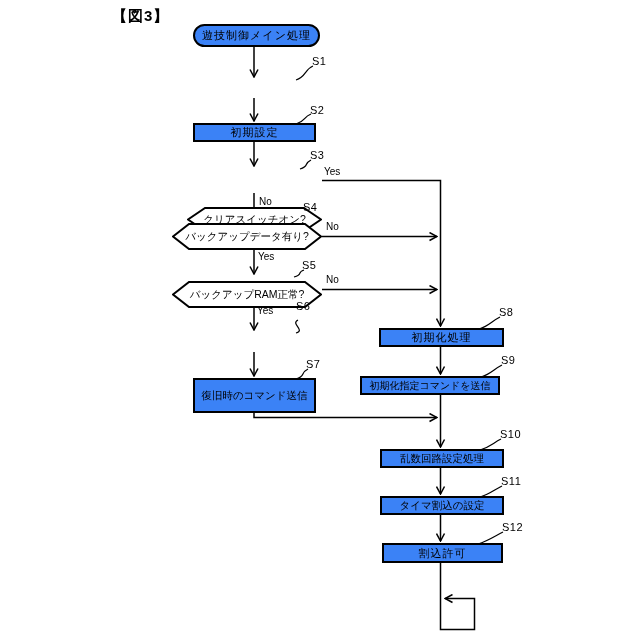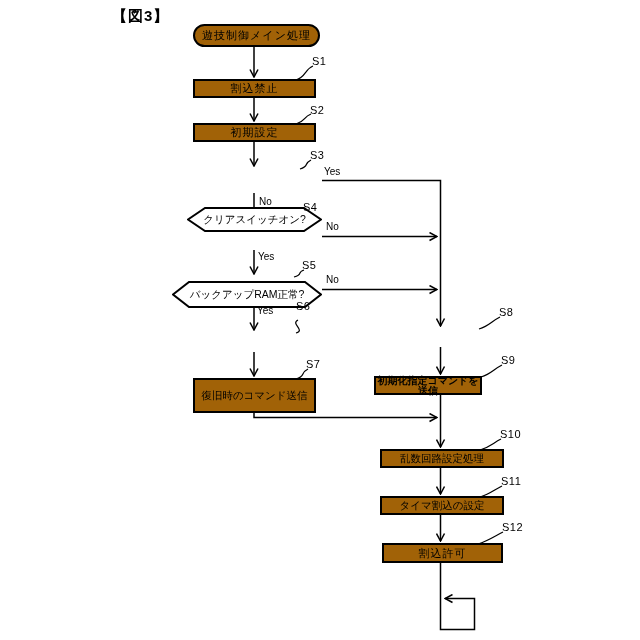--- a/index.html
+++ b/index.html
@@ -2,21 +2,21 @@
 <html><head>
 <meta charset="utf-8">
 <style>
   html,body{margin:0;padding:0;background:#ffffff;}
   body{width:640px;height:640px;font-family:"Liberation Sans","DejaVu Sans",sans-serif;color:#000;}
   .stage{position:relative;width:640px;height:640px;background:#ffffff;overflow:hidden;}
   .fig-label{position:absolute;left:112px;top:7px;font-size:15px;font-weight:bold;letter-spacing:1px;}
   svg.wires{position:absolute;left:0;top:0;width:640px;height:640px;pointer-events:none;}
   .node{position:absolute;display:flex;align-items:center;justify-content:center;
         box-sizing:border-box;font-size:11px;letter-spacing:1px;text-align:center;
-        line-height:1;background:#a16207;}
+        line-height:1;background:#3b82f6;}
   .terminal{border:2px solid #000;border-radius:12px;}
   .process{border:2px solid #000;}
   .hex{background:transparent;border:none;}
   .hex .hex-shape{position:absolute;left:0;top:0;width:100%;height:100%;}
   .hex .lbl{position:relative;z-index:1;}
   .tight{letter-spacing:0;font-size:10px;}
   .mid{letter-spacing:0;font-size:10.5px;}
   .step-label{position:absolute;font-size:11px;letter-spacing:0.5px;}
   .branch-label{position:absolute;font-size:10px;}
 </style>
@@ -64,50 +64,56 @@
       <path d="M480,450 C490,447 493,443 501,439"></path>
       <path d="M480,497 C490,494 494,490 502,486"></path>
       <path d="M478,544 C488,541 495,536 503,532"></path>
     </g>
   </svg>
 
   <div class="node terminal" style="left:193px;top:24px;width:127px;height:23px;">
     <span>遊技制御メイン処理</span>
   </div>
 
-  <div class="node process" style="left:193px;top:79px;width:123px;height:19px;">
-    <span>割込禁止</span>
-  </div>
 
   <div class="node process" style="left:193px;top:123px;width:123px;height:19px;">
     <span>初期設定</span>
   </div>
 
   <div class="node hex" style="left:187px;top:168px;width:135px;height:25px;margin-top:39px;">
     <svg class="hex-shape" width="135" height="25" viewBox="0 0 135 25">
       <polygon points="1,12.5 18,1 117,1 134,12.5 117,24 18,24" fill="#fff" stroke="#000" stroke-width="2"></polygon>
     </svg>
     <span class="lbl mid">クリアスイッチオン?</span>
   </div>
 
+  <div class="node hex" style="left:172px;top:223px;width:150px;height:27px;">
+    <svg class="hex-shape" width="150" height="27" viewBox="0 0 150 27">
+      <polygon points="1,13.5 17,1 133,1 149,13.5 133,26 17,26" fill="#fff" stroke="#000" stroke-width="2"></polygon>
+    </svg>
+    <span class="lbl mid">バックアップデータ有り?</span>
+  </div>
 
   <div class="node hex" style="left:172px;top:276px;width:150px;height:37px;">
     <svg class="hex-shape" width="150" height="27" viewBox="0 0 150 27">
       <polygon points="1,13.5 17,1 133,1 149,13.5 133,26 17,26" fill="#fff" stroke="#000" stroke-width="2"></polygon>
     </svg>
     <span class="lbl mid">バックアップRAM正常?</span>
   </div>
 
 
   <div class="node process" style="left:193px;top:378px;width:123px;height:35px;">
     <span class="mid">復旧時のコマンド送信</span>
   </div>
 
+  <div class="node process" style="left:379px;top:328px;width:125px;height:19px;">
+    <span>初期化処理</span>
+  </div>
 
-  <div class="node process" style="left:374px;top:376px;width:108px;height:19px;font-weight:bold;">
+  <div class="node process" style="left:360px;top:376px;width:140px;height:19px;">
     <span class="tight">初期化指定コマンドを送信</span>
   </div>
 
   <div class="node process" style="left:380px;top:449px;width:124px;height:19px;text-align:right;">
     <span class="mid">乱数回路設定処理</span>
   </div>
 
   <div class="node process" style="left:380px;top:496px;width:124px;height:19px;">
     <span class="mid">タイマ割込の設定</span>
   </div>

